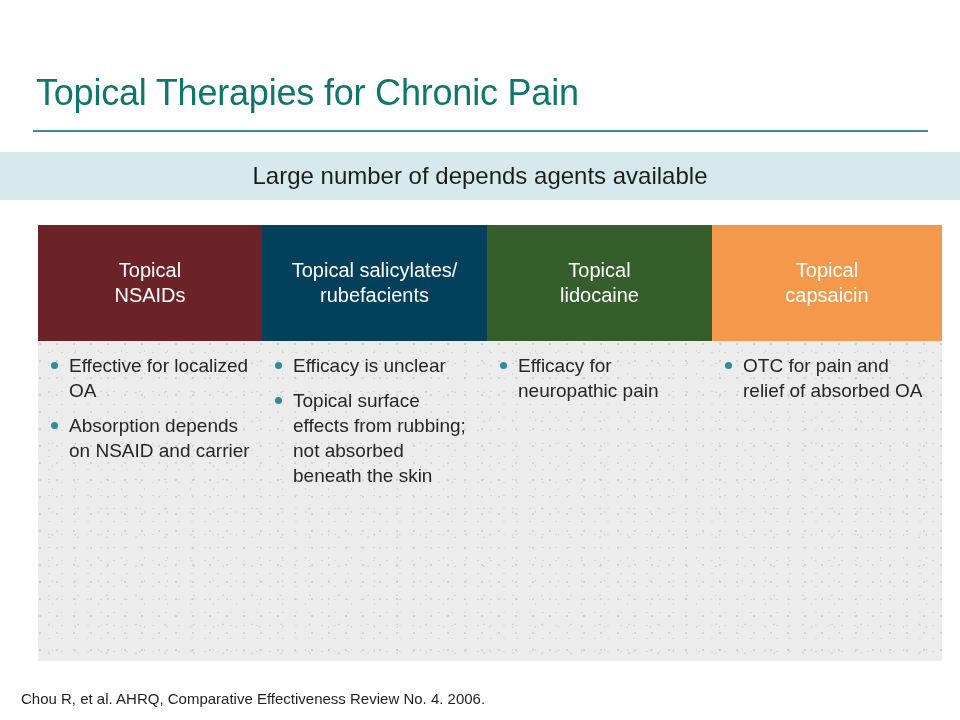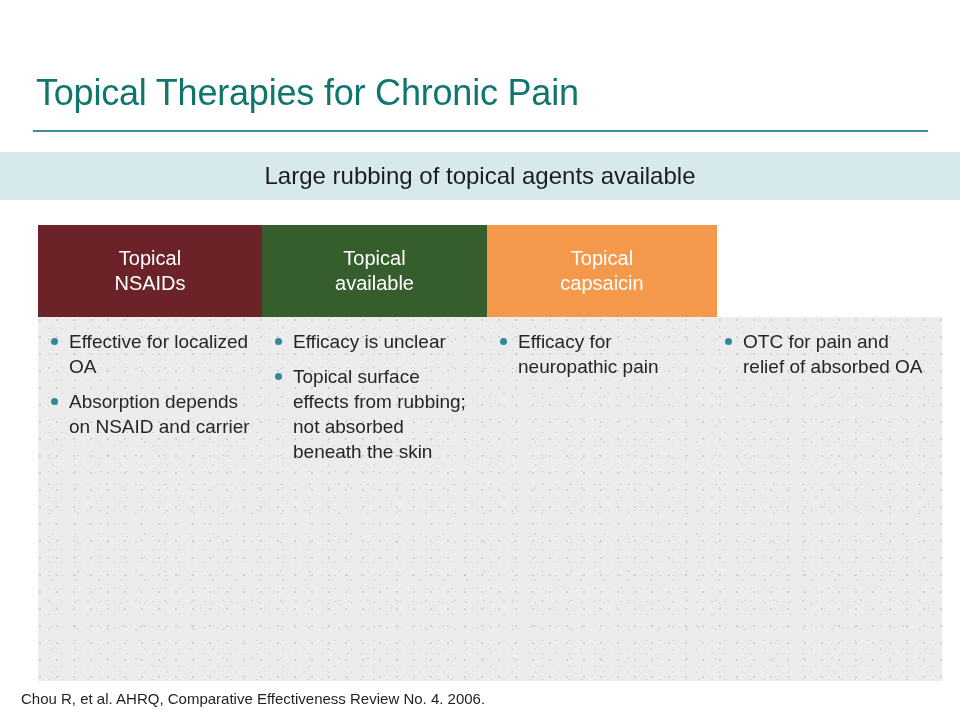--- a/index.html
+++ b/index.html
@@ -65,37 +65,37 @@
   .table {
     position: absolute;
     left: 38px;
     top: 225px;
     width: 904px;
     display: flex;
     flex-direction: column;
   }
   .thead {
     display: flex;
-    height: 92px;
+    height: 116px;
     border-radius: 6px;
   }
   .th {
     display: flex;
     align-items: center;
     justify-content: center;
     text-align: center;
     color: #ffffff;
     font-size: 20px;
     line-height: 1.25;
     padding: 0 6px;
     box-sizing: border-box;
   }
   .tbody {
     display: flex;
-    height: 364px;
+    height: 320px;
     background-color: #ececec;
     background-image:
       radial-gradient(circle at 12% 18%, rgba(150,150,150,0.30) 0.9px, transparent 1px),
       radial-gradient(circle at 63% 42%, rgba(150,150,150,0.26) 0.9px, transparent 1px),
       radial-gradient(circle at 38% 77%, rgba(150,150,150,0.28) 0.9px, transparent 1px),
       radial-gradient(circle at 85% 88%, rgba(150,150,150,0.24) 0.9px, transparent 1px);
     background-size: 17px 17px, 23px 23px, 29px 29px, 13px 13px;
   }
   .td {
     box-sizing: border-box;
@@ -142,36 +142,42 @@
 </style>
 </head>
 <body>
 
 <div class="slide">
 
   <div class="title">Topical Therapies for Chronic Pain</div>
   <div class="title-rule" style="background: rgb(59, 140, 158);"></div>
 
   <div class="subtitle-band" style="background: rgb(214, 234, 238);">
-    <span class="subtitle-text">Large rubbing of topical agents available</span>
+    <span class="subtitle-text">Large number of depends agents available</span>
   </div>
 
   <div class="table">
 
     <div class="thead">
       <div class="th c0" style="background-color: rgb(107, 35, 40);">
         <div>
           <div>Topical</div>
           <div>NSAIDs</div>
         </div>
       </div>
+      <div class="th c1" style="background-color: rgb(3, 64, 92);">
+        <div>
+          <div>Topical salicylates/</div>
+          <div>rubefacients</div>
+        </div>
+      </div>
       <div class="th c2" style="background-color: rgb(53, 94, 44);">
         <div>
           <div>Topical</div>
-          <div>available</div>
+          <div>lidocaine</div>
         </div>
       </div>
       <div class="th c3" style="background-color: rgb(244, 153, 75);">
         <div>
           <div>Topical</div>
           <div>capsaicin</div>
         </div>
       </div>
     </div>
 

